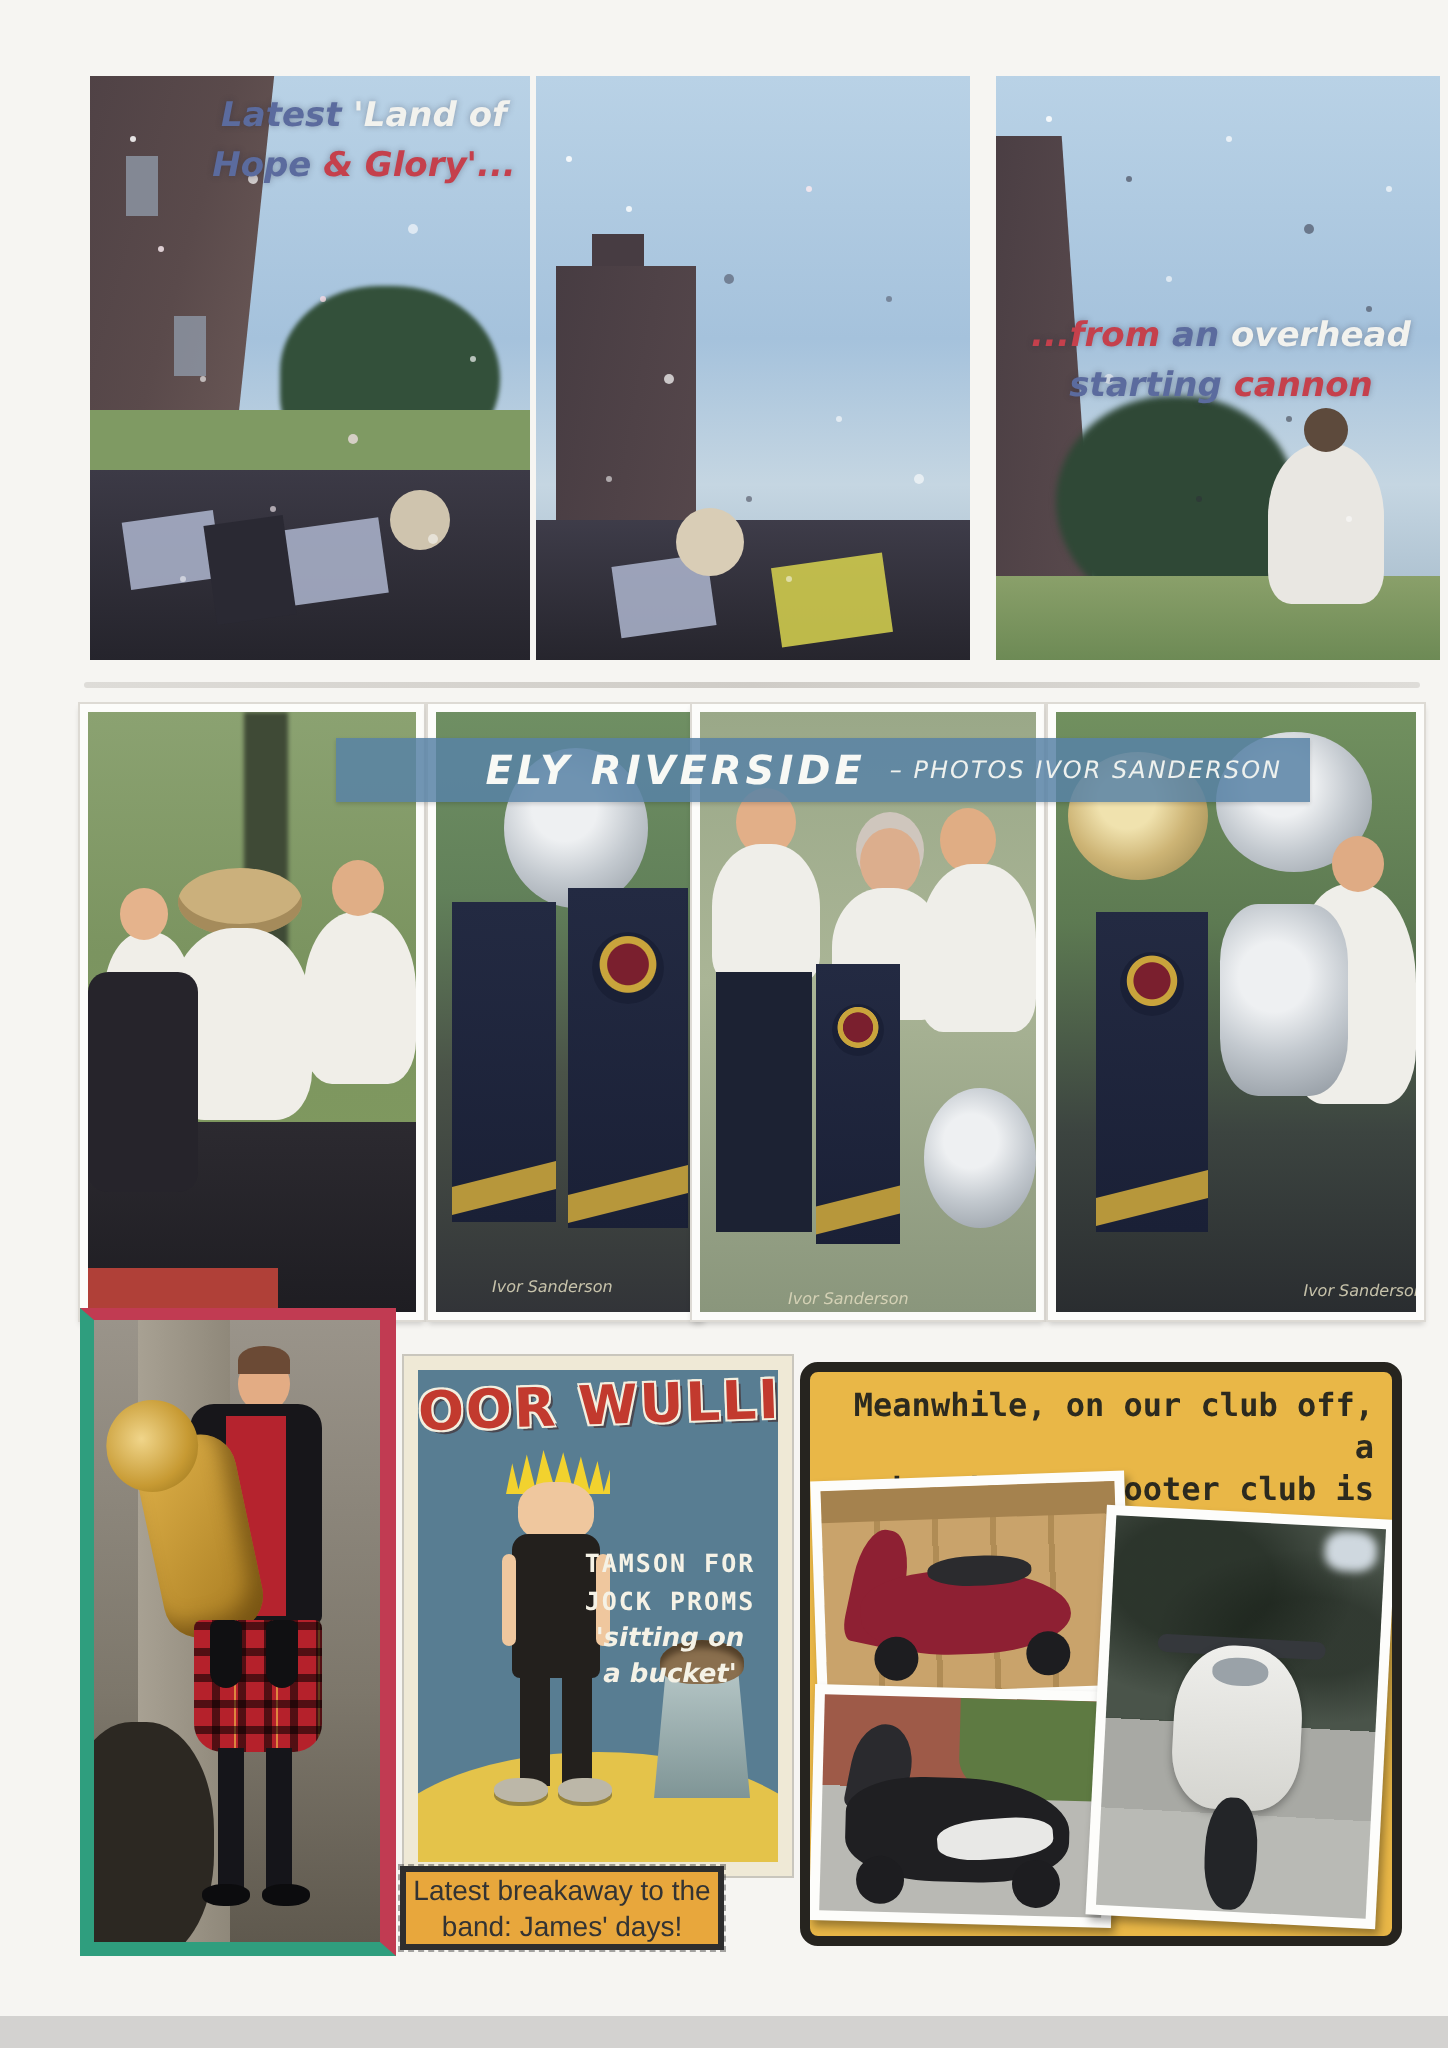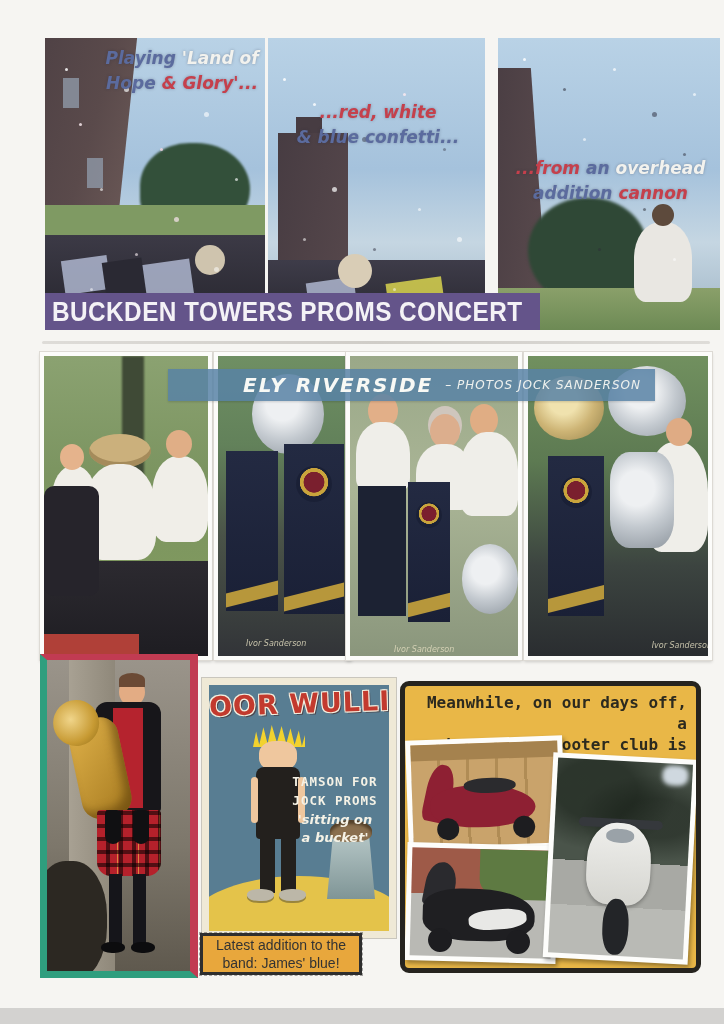--- a/index.html
+++ b/index.html
@@ -168,59 +168,52 @@
       <div class="window" style="left:42px;top:120px"></div>
       <div class="tree"></div>
       <div class="lawn"></div>
       <div class="crowd"></div>
       <div class="sheet" style="left:18px;bottom:38px;width:46px;height:34px"></div>
       <div class="sheet" style="left:95px;bottom:30px;width:52px;height:38px"></div>
       <div class="stand" style="left:60px;bottom:20px;width:40px;height:50px"></div>
       <div class="head" style="left:150px;bottom:55px;width:30px;height:30px;background:#cfc4ae"></div>
       <div class="confetti cf1"></div>
       <div class="tcap cap1">
-        <span class="c-blue">Playing</span>
+        <span class="c-blue">Latest</span>
         <span class="c-white">'Land of</span><br>
         <span class="c-blue">Hope</span>
         <span class="c-red">&amp;</span>
         <span class="c-red">Glory'...</span>
       </div>
     </div>
 
     <div class="tphoto tp2">
       <div class="tower"></div>
       <div class="crowd"></div>
       <div class="sheet" style="left:40px;bottom:14px;width:48px;height:36px"></div>
       <div class="sheet" style="left:120px;bottom:10px;width:56px;height:40px;background:#d8d44f"></div>
       <div class="head" style="left:70px;bottom:42px;width:34px;height:34px;background:#d9cdb6"></div>
       <div class="confetti cf2"></div>
-      <div class="tcap cap2">
-        <span class="c-red">...red, white</span><br>
-        <span class="c-blue">&amp; blue confetti...</span>
-      </div>
     </div>
 
     <div class="tphoto tp3">
       <div class="building"></div>
       <div class="tree"></div>
       <div class="lawn"></div>
       <div class="conductor"></div>
       <div class="confetti cf3"></div>
       <div class="tcap cap3">
         <span class="c-red">...from</span>
         <span class="c-blue">an</span>
         <span class="c-white">overhead</span><br>
-        <span class="c-blue">addition</span>
+        <span class="c-blue">starting</span>
         <span class="c-red">cannon</span>
       </div>
     </div>
 
-    <div class="proms-banner">
-      <span>BUCKDEN TOWERS PROMS CONCERT</span>
-    </div>
   </section>
 
   <div class="scan-crease"></div>
 
   <section class="ely-row">
 
     <div class="mphoto mp1">
       <div class="trunk"></div>
       <div class="shirt" style="left:8px;top:110px;width:44px;height:70px"></div>
       <div class="head" style="left:16px;top:88px;width:24px;height:26px;background:#e5b38c"></div>
@@ -261,21 +254,21 @@
       <div class="shirt" style="left:118px;top:86px;width:62px;height:110px"></div>
       <div class="head" style="left:138px;top:62px;width:26px;height:28px;background:#dfab84"></div>
       <div class="tuba-silver" style="left:82px;top:96px;width:64px;height:96px;border-radius:30%"></div>
       <div class="band-banner" style="left:20px;top:100px;width:56px;height:160px"></div>
       <div class="crest" style="left:32px;top:120px;width:32px;height:32px"></div>
       <div class="watermark" style="right:-4px;bottom:6px">Ivor Sanderson</div>
     </div>
 
     <div class="ely-banner">
       <span class="ely-title">ELY RIVERSIDE</span>
-      <span class="ely-credit">– PHOTOS JOCK SANDERSON</span>
+      <span class="ely-credit">– PHOTOS IVOR SANDERSON</span>
     </div>
   </section>
 
   <div class="kilt-frame">
     <div class="pillar"></div>
     <div class="dark-obj"></div>
     <div class="kman-head"></div>
     <div class="kman-jacket">
         <div class="redpanel"></div>
       </div>
@@ -305,27 +298,27 @@
     <div class="wboy-shoe" style="left:70px"></div>
     <div class="wtext">
       <div class="tw">TAMSON FOR</div>
       <div class="tw">JOCK PROMS</div>
       <div class="scr">'sitting on</div>
       <div class="scr">a bucket'</div>
     </div>
   </div>
 
   <div class="kilt-caption">
-    <span>Latest addition to the</span>
-    <span>band: James' blue!</span>
+    <span>Latest breakaway to the</span>
+    <span>band: James' days!</span>
   </div>
 
   <div class="scooter-panel">
     <div class="scooter-head">
-      <div>Meanwhile, on our days off, a</div>
+      <div>Meanwhile, on our club off, a</div>
       <div>breakaway scooter club is</div>
       <div>starting...</div>
     </div>
 
     <div class="polaroid pol-vespa">
       <div class="pic pic-wood">
         <div class="vespa-front"></div>
         <div class="vespa-body"></div>
         <div class="vespa-seat"></div>
         <div class="wheel" style="left:24px;bottom:6px;width:22px;height:22px"></div>

